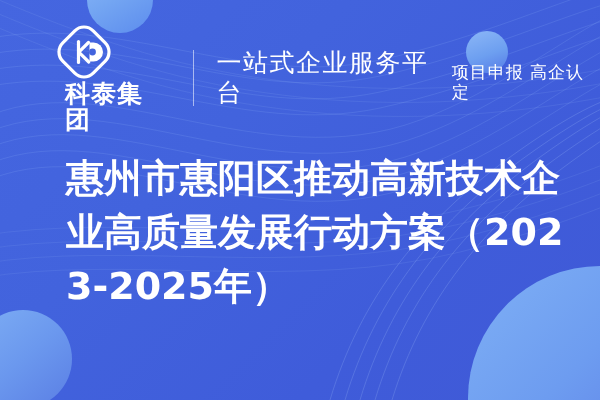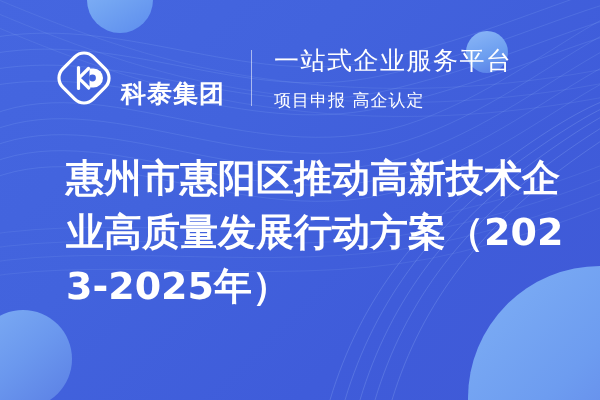--- a/index.html
+++ b/index.html
@@ -70,22 +70,23 @@
     position: absolute;
     left: 0;
     top: 40px;
     width: 600px;
     height: 76px;
     display: flex;
     align-items: center;
   }
   .logo-wrap {
     display: flex;
-    align-items: flex-end;
+    align-items: flex-start;
     margin-left: 56px;
+    flex-direction: column;
   }
   .logo-mark {
     width: 56px;
     height: 56px;
     flex: 0 0 56px;
   }
   .logo-text {
     margin-left: 9px;
     display: flex;
     flex-direction: column;
@@ -123,21 +124,20 @@
     width: 1px;
     height: 56px;
     background: rgba(255,255,255,0.55);
     margin-left: 26px;
     margin-right: 22px;
     flex: 0 0 1px;
   }
 
   .slogan {
     display: flex;
-    flex-direction: column;
     justify-content: center;
   }
   .slogan-main {
     font-size: 25px;
     color: #ffffff;
     letter-spacing: 1.5px;
     line-height: 1.2;
     font-family: "DejaVu Sans", "Liberation Sans", sans-serif;
   }
   .slogan-sub {

